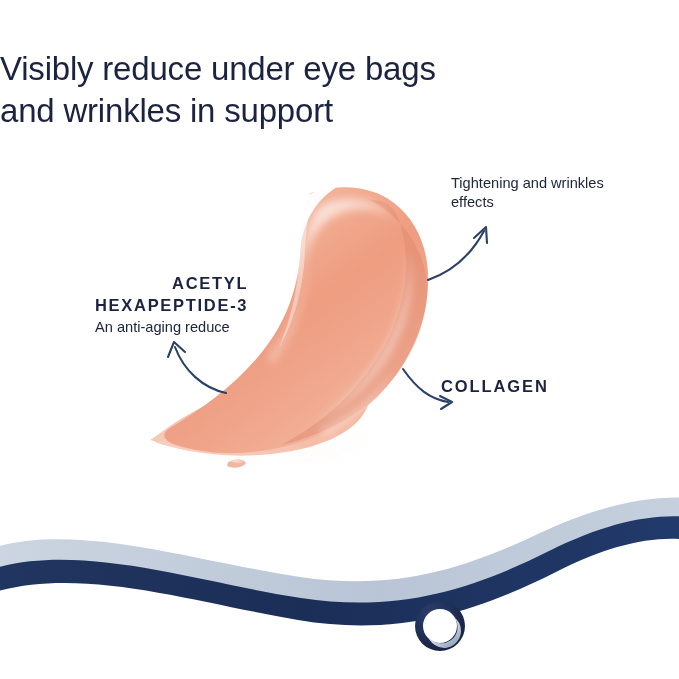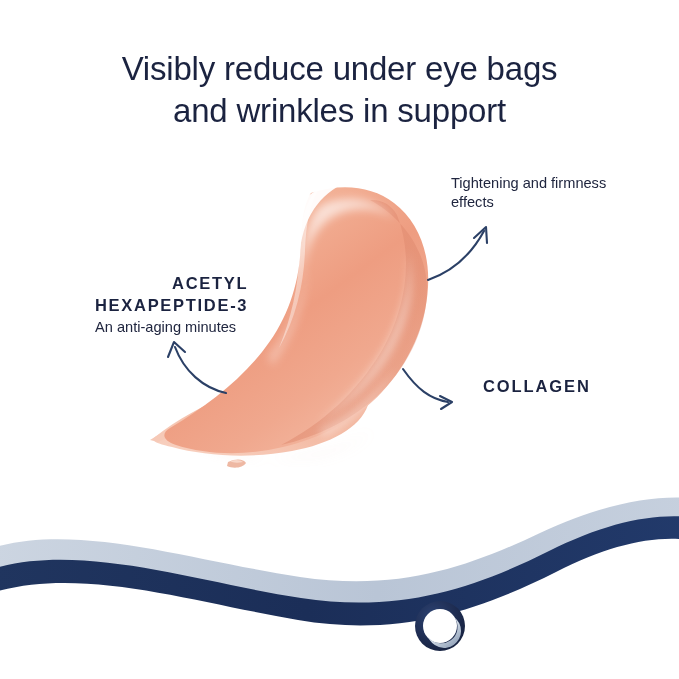--- a/index.html
+++ b/index.html
@@ -16,21 +16,21 @@
     font-family: "Liberation Sans", sans-serif;
     -webkit-font-smoothing: antialiased;
   }
 
   
   .headline {
     position: absolute;
     left: 0;
     top: 48px;
     width: 679px;
-    text-align: center;
+    text-align: left;
     color: #1b2340;
     font-size: 33px;
     line-height: 1.28;
     font-weight: 400;
     letter-spacing: -0.2px;
   }
   .headline-line { display: block; white-space: nowrap; }
 
   
   .art {
@@ -57,21 +57,21 @@
     font-size: 14.6px;
     font-weight: 400;
     line-height: 1.33;
     margin-top: 2px;
   }
   .callout .c-desc span { display: block; white-space: nowrap; }
 
   #callout-silicate { left: 451px; top: 172px; }
   #callout-acetyl   { left: 95px;  top: 272px; }
   #callout-acetyl .c-title { letter-spacing: 1.7px; text-align: right; }
-  #callout-collagen { left: 483px; top: 375px; }
+  #callout-collagen { left: 441px; top: 375px; }
 
   
   .logo {
     position: absolute;
     left: 414px;
     top: 596px;
     width: 250px;
     height: 66px;
   }
   .logo-wordmark {
@@ -281,30 +281,30 @@
       <circle cx="26" cy="26" r="17" fill="#ffffff"></circle>
       <path d="M43 26 A17 17 0 0 1 15 39 A20 20 0 0 0 43 26 Z" fill="none"></path>
       <path d="M40.5 17.5
                A17 17 0 1 1 14 36.5
                A14.5 14.5 0 1 0 40.5 17.5 Z" fill="url(#crescentGrad)"></path>
     </g>
   </svg>
 
   <div class="callout" id="callout-silicate">
     <div class="c-desc">
-      <span>Tightening and firmness</span>
+      <span>Tightening and wrinkles</span>
       <span>effects</span>
     </div>
   </div>
 
   <div class="callout" id="callout-acetyl">
     <div class="c-title">ACETYL</div>
     <div class="c-title">HEXAPEPTIDE-3</div>
     <div class="c-desc">
-      <span>An anti-aging minutes</span>
+      <span>An anti-aging reduce</span>
     </div>
   </div>
 
   <div class="callout" id="callout-collagen">
     <div class="c-title">COLLAGEN</div>
     <div class="c-desc">
     </div>
   </div>
 
 

